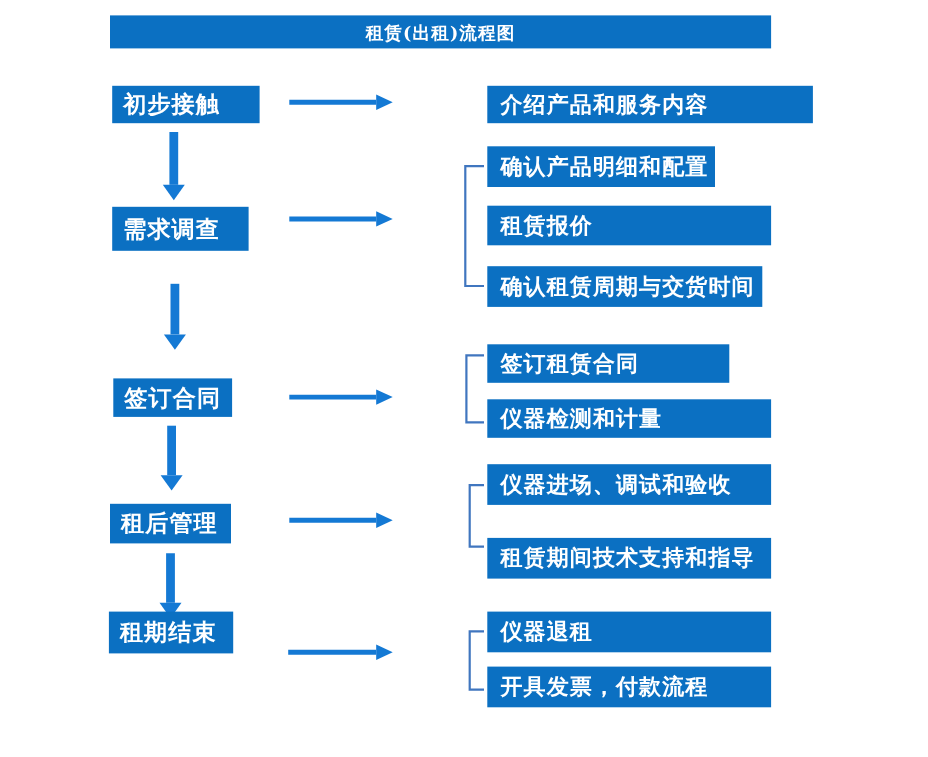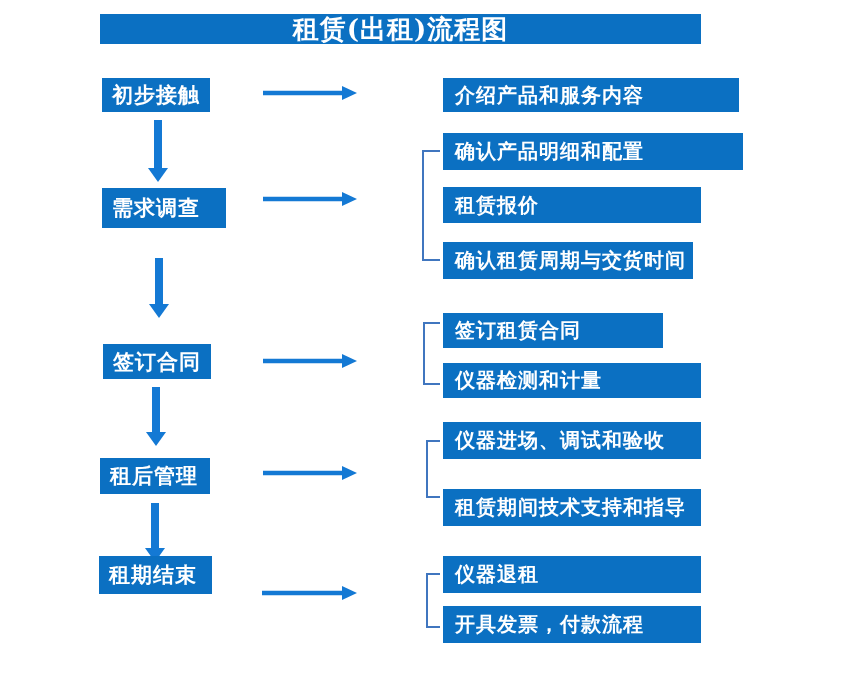--- a/index.html
+++ b/index.html
@@ -6,21 +6,21 @@
   body{
     width:844px;height:688px;background:var(--page_bg,#ffffff);
     font-family:"DejaVu Serif","Liberation Serif",serif;
     position:relative;overflow:hidden;
   }
   .canvas{position:absolute;left:0;top:0;width:844px;height:688px;}
   .connector-layer{position:absolute;left:0;top:0;pointer-events:none;}
   .title-bar{
     position:absolute;left:100px;top:14px;width:601px;height:30px;
     background:var(--box_fill,#0070c0);color:var(--text_white,#ffffff);
-    font-size:26px;font-weight:bold;text-align:center;line-height:31px;
+    font-size:16px;font-weight:bold;text-align:center;line-height:31px;
     letter-spacing:1px;
   }
   .stage-box,.detail-box{
     position:absolute;background:var(--box_fill,#0070c0);
     color:var(--text_white,#ffffff);font-weight:bold;
     display:flex;align-items:center;box-sizing:border-box;
     white-space:nowrap;overflow:hidden;
   }
   .stage-box{font-size:21px;padding-left:10px;letter-spacing:1px;}
   .detail-box{font-size:20px;padding-left:12px;letter-spacing:1px;}
@@ -71,29 +71,29 @@
     </g>
 
     <polyline points="440,151 423,151 423,260 440,260" style="fill:none;stroke:var(--bracket_line,#4076bf);stroke-width:2"></polyline>
     <polyline points="440,323 424,323 424,384 440,384" style="fill:none;stroke:var(--bracket_line,#4076bf);stroke-width:2"></polyline>
     <polyline points="440,441 427,441 427,497 440,497" style="fill:none;stroke:var(--bracket_line,#4076bf);stroke-width:2"></polyline>
     <polyline points="440,574 427,574 427,627 440,627" style="fill:none;stroke:var(--bracket_line,#4076bf);stroke-width:2"></polyline>
   </svg>
 
   <div class="title-bar">租赁(出租)流程图</div>
 
-  <div class="stage-box" style="left:102px;top:78px;width:108px;height:34px">初步接触</div>
+  <div class="stage-box" style="left:102px;top:78px;width:134px;height:34px">初步接触</div>
   <div class="stage-box" style="left:102px;top:188px;width:124px;height:40px">需求调查</div>
   <div class="stage-box" style="left:103px;top:344px;width:108px;height:35px">签订合同</div>
   <div class="stage-box" style="left:100px;top:458px;width:110px;height:36px">租后管理</div>
   <div class="stage-box" style="left:99px;top:556px;width:113px;height:38px">租期结束</div>
 
   <div class="detail-box" style="left:443px;top:78px;width:296px;height:34px">介绍产品和服务内容</div>
 
-  <div class="detail-box" style="left:443px;top:133px;width:300px;height:37px">确认产品明细和配置</div>
+  <div class="detail-box" style="left:443px;top:133px;width:207px;height:37px">确认产品明细和配置</div>
   <div class="detail-box" style="left:443px;top:187px;width:258px;height:36px">租赁报价</div>
   <div class="detail-box" style="left:443px;top:242px;width:250px;height:37px">确认租赁周期与交货时间</div>
 
   <div class="detail-box" style="left:443px;top:313px;width:220px;height:35px">签订租赁合同</div>
   <div class="detail-box" style="left:443px;top:363px;width:258px;height:35px">仪器检测和计量</div>
 
   <div class="detail-box" style="left:443px;top:489px;width:258px;height:37px">租赁期间技术支持和指导</div>
   <div class="detail-box" style="left:443px;top:422px;width:258px;height:37px">仪器进场、调试和验收</div>
 
   <div class="detail-box" style="left:443px;top:556px;width:258px;height:37px">仪器退租</div>

